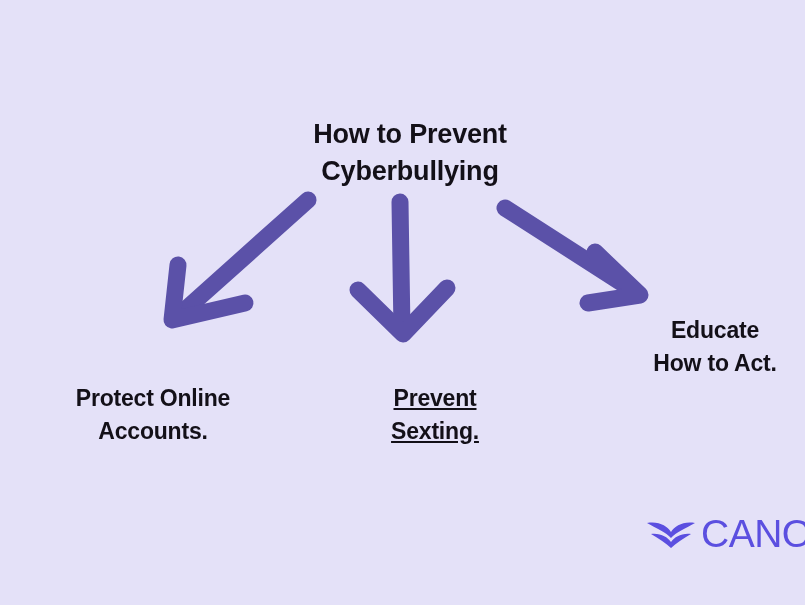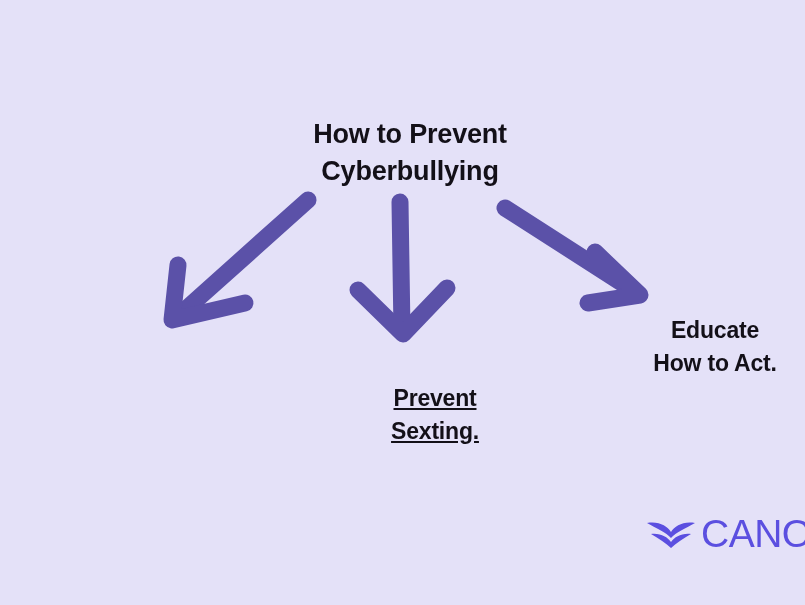--- a/index.html
+++ b/index.html
@@ -116,20 +116,22 @@
       <path d="M400,202 L402,331"></path>
       <path d="M358,290 L403,334 L447,288"></path>
     </g>
 
     <g fill="none" stroke="#5b51a8" stroke-width="17" stroke-linecap="round" stroke-linejoin="round">
       <path d="M505,208 L636,292"></path>
       <path d="M595,252 L640,295 L588,303"></path>
     </g>
   </svg>
 
+  <div class="branch-label" id="label-left">Protect Online
+Accounts.</div>
 
   <div class="branch-label" id="label-middle">Prevent
 Sexting.</div>
 
   <div class="branch-label" id="label-right">Educate
 How to Act.</div>
 
   <div id="logo">
     <svg id="logo-mark" width="52" height="34" viewBox="0 0 52 34">
       <path d="M2,6 C14,4 22,9 26,15 C30,9 38,4 50,6 C40,12 31,15 26,21 C21,15 12,12 2,6 Z" fill="#5b4fe0"></path>

